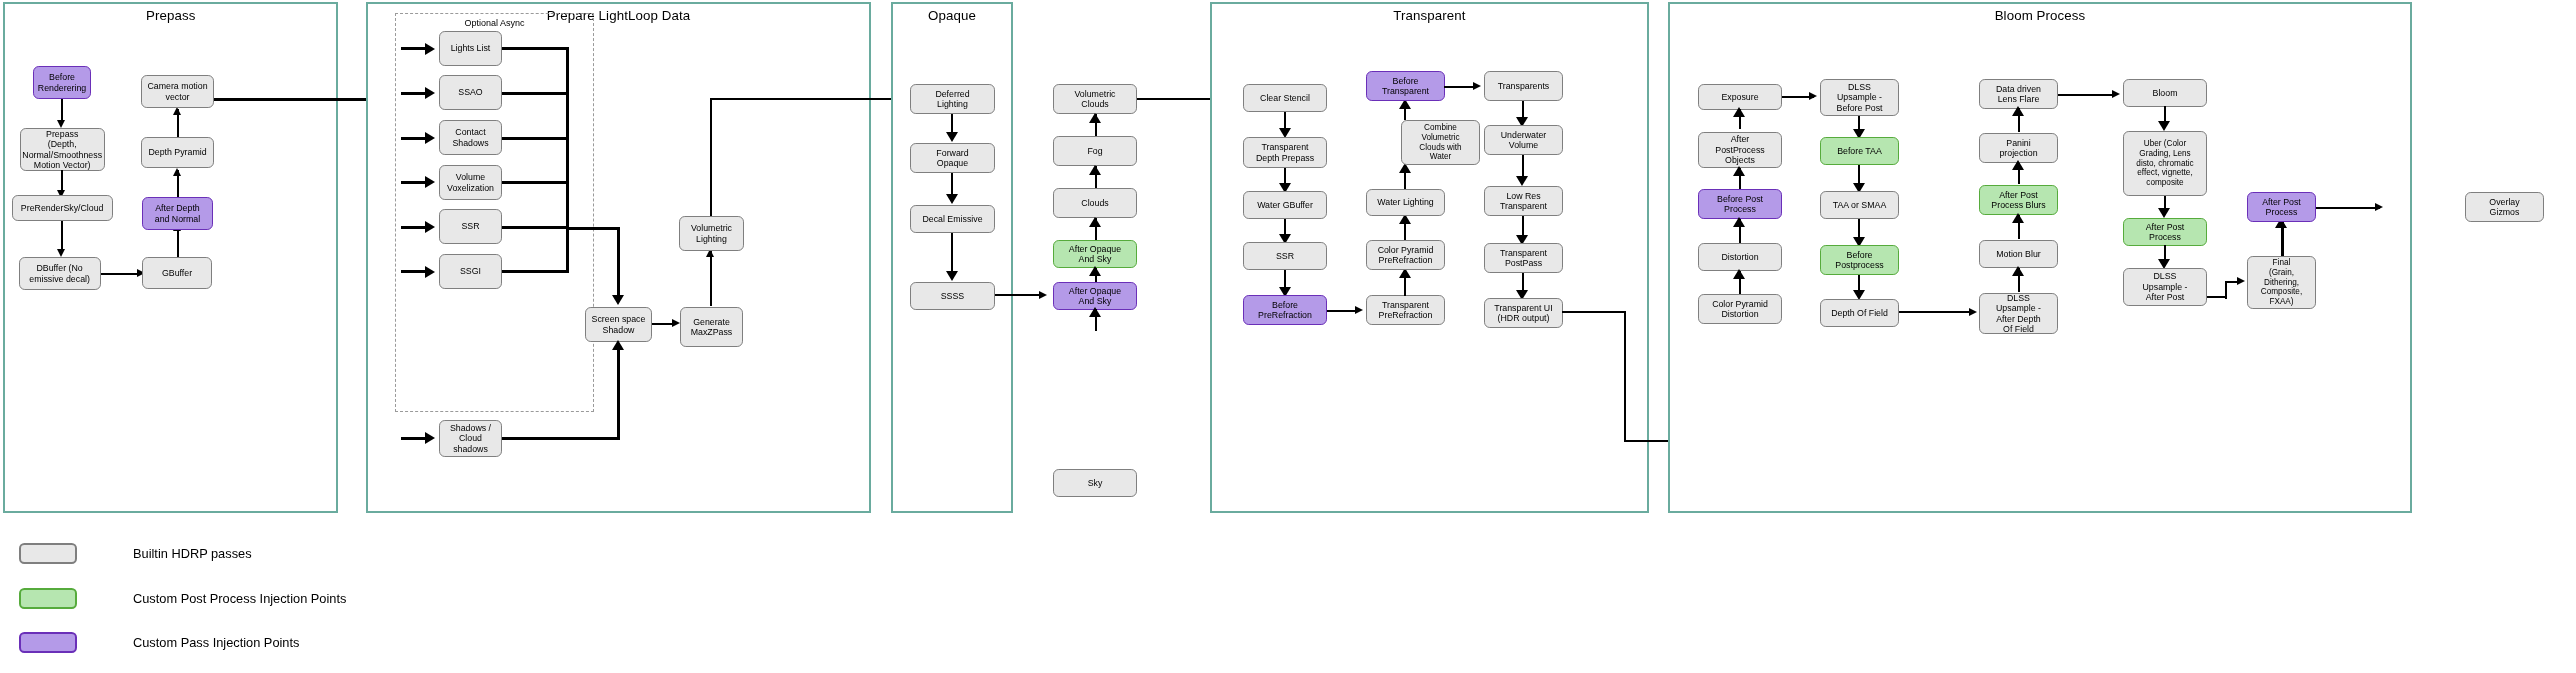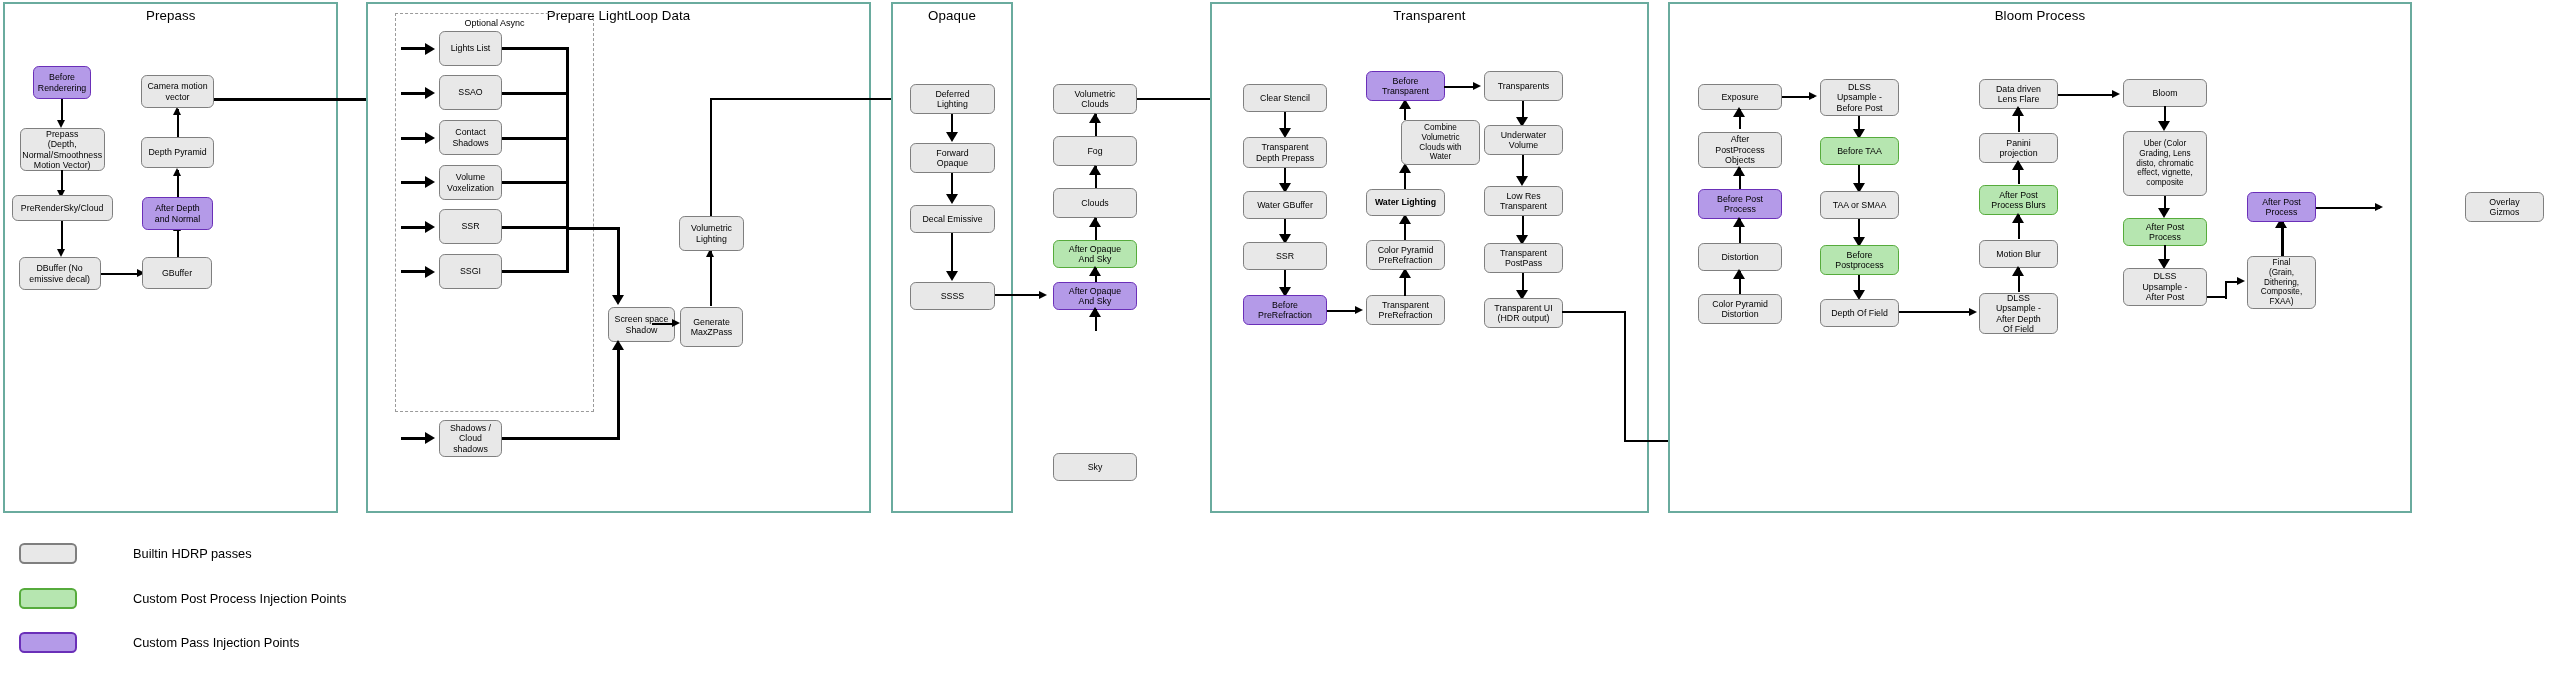--- a/index.html
+++ b/index.html
@@ -135,21 +135,21 @@
   <div class="ln lnh thick" style="left:502px;top:92px;width:67px;height:2.7px;"></div>
   <div class="ln lnh thick" style="left:502px;top:137px;width:67px;height:2.7px;"></div>
   <div class="ln lnh thick" style="left:502px;top:181px;width:67px;height:2.7px;"></div>
   <div class="ln lnh thick" style="left:502px;top:226px;width:67px;height:2.7px;"></div>
   <div class="ln lnh thick" style="left:502px;top:270px;width:67px;height:2.7px;"></div>
 
   <div class="ln lnh thick" style="left:566px;top:227px;width:53px;height:2.7px;"></div>
   <div class="ln lnv thick" style="left:617px;top:227px;width:2.7px;height:74px;"></div>
   <div class="arw db" style="left:612px;top:295px;"></div>
 
-  <div class="node" style="left:585px;top:307px;width:67px;height:35px;white-space:pre-line;margin-left:23px;">Screen space
+  <div class="node" style="left:585px;top:307px;width:67px;height:35px;white-space:pre-line;">Screen space
 Shadow</div>
   <div class="ln lnh" style="left:652px;top:323px;width:24.4px;height:1.6px;"></div>
   <div class="arw r" style="left:672px;top:319px;"></div>
 
   <div class="node" style="left:680px;top:307px;width:63px;height:40px;white-space:pre-line;">Generate
 MaxZPass</div>
   <div class="ln lnv" style="left:710px;top:251px;width:1.6px;height:55px;"></div>
   <div class="arw u" style="left:706px;top:249px;"></div>
 
   <div class="node" style="left:679px;top:216px;width:65px;height:35px;white-space:pre-line;">Volumetric
@@ -209,21 +209,21 @@
   <div class="node green" style="left:1053px;top:240px;width:84px;height:28px;white-space:pre-line;">After Opaque
 And Sky</div>
   <div class="ln lnv" style="left:1095px;top:268px;width:2.1px;height:18px;"></div>
   <div class="arw ub" style="left:1089px;top:266px;"></div>
 
   <div class="node purple" style="left:1053px;top:282px;width:84px;height:28px;white-space:pre-line;">After Opaque
 And Sky</div>
   <div class="ln lnv" style="left:1095px;top:309px;width:2.1px;height:22px;"></div>
   <div class="arw ub" style="left:1089px;top:307px;"></div>
 
-  <div class="node" style="left:1053px;top:453px;width:84px;height:28px;">Sky</div>
+  <div class="node" style="left:1053px;top:469px;width:84px;height:28px;">Sky</div>
 
   <div class="ln lnh" style="left:1137px;top:98px;width:97px;height:1.6px;"></div>
   <div class="arw r" style="left:1230px;top:94px;"></div>
 
   <div class="section" style="left:1210px;top:2.1px;width:439px;height:511px;">
     <div class="section-title">Transparent</div>
   </div>
 
   <div class="node" style="left:1243px;top:84px;width:84px;height:28px;">Clear Stencil</div>
   <div class="ln lnv" style="left:1284px;top:112px;width:2.1px;height:21px;"></div>
@@ -251,21 +251,21 @@
   <div class="node" style="left:1366px;top:295px;width:79px;height:30px;white-space:pre-line;">Transparent
 PreRefraction</div>
   <div class="ln lnv" style="left:1404px;top:270px;width:2.1px;height:25.5px;"></div>
   <div class="arw ub" style="left:1399px;top:268px;"></div>
 
   <div class="node" style="left:1366px;top:240px;width:79px;height:30px;white-space:pre-line;">Color Pyramid
 PreRefraction</div>
   <div class="ln lnv" style="left:1404px;top:216px;width:2.1px;height:24.4px;"></div>
   <div class="arw ub" style="left:1399px;top:214px;"></div>
 
-  <div class="node" style="left:1366px;top:189px;width:79px;height:26.6px;font-weight:bold;">Water Lighting</div>
+  <div class="node" style="left:1366px;top:189px;width:79px;height:26.6px;">Water Lighting</div>
   <div class="ln lnv" style="left:1404px;top:165px;width:2.1px;height:24.4px;"></div>
   <div class="arw ub" style="left:1399px;top:163px;"></div>
 
   <div class="node small" style="left:1401px;top:120px;width:79px;height:45px;white-space:pre-line;">Combine
 Volumetric
 Clouds with
 Water</div>
   <div class="ln lnv" style="left:1404px;top:101px;width:2.1px;height:19px;"></div>
   <div class="arw ub" style="left:1399px;top:99px;"></div>
 

